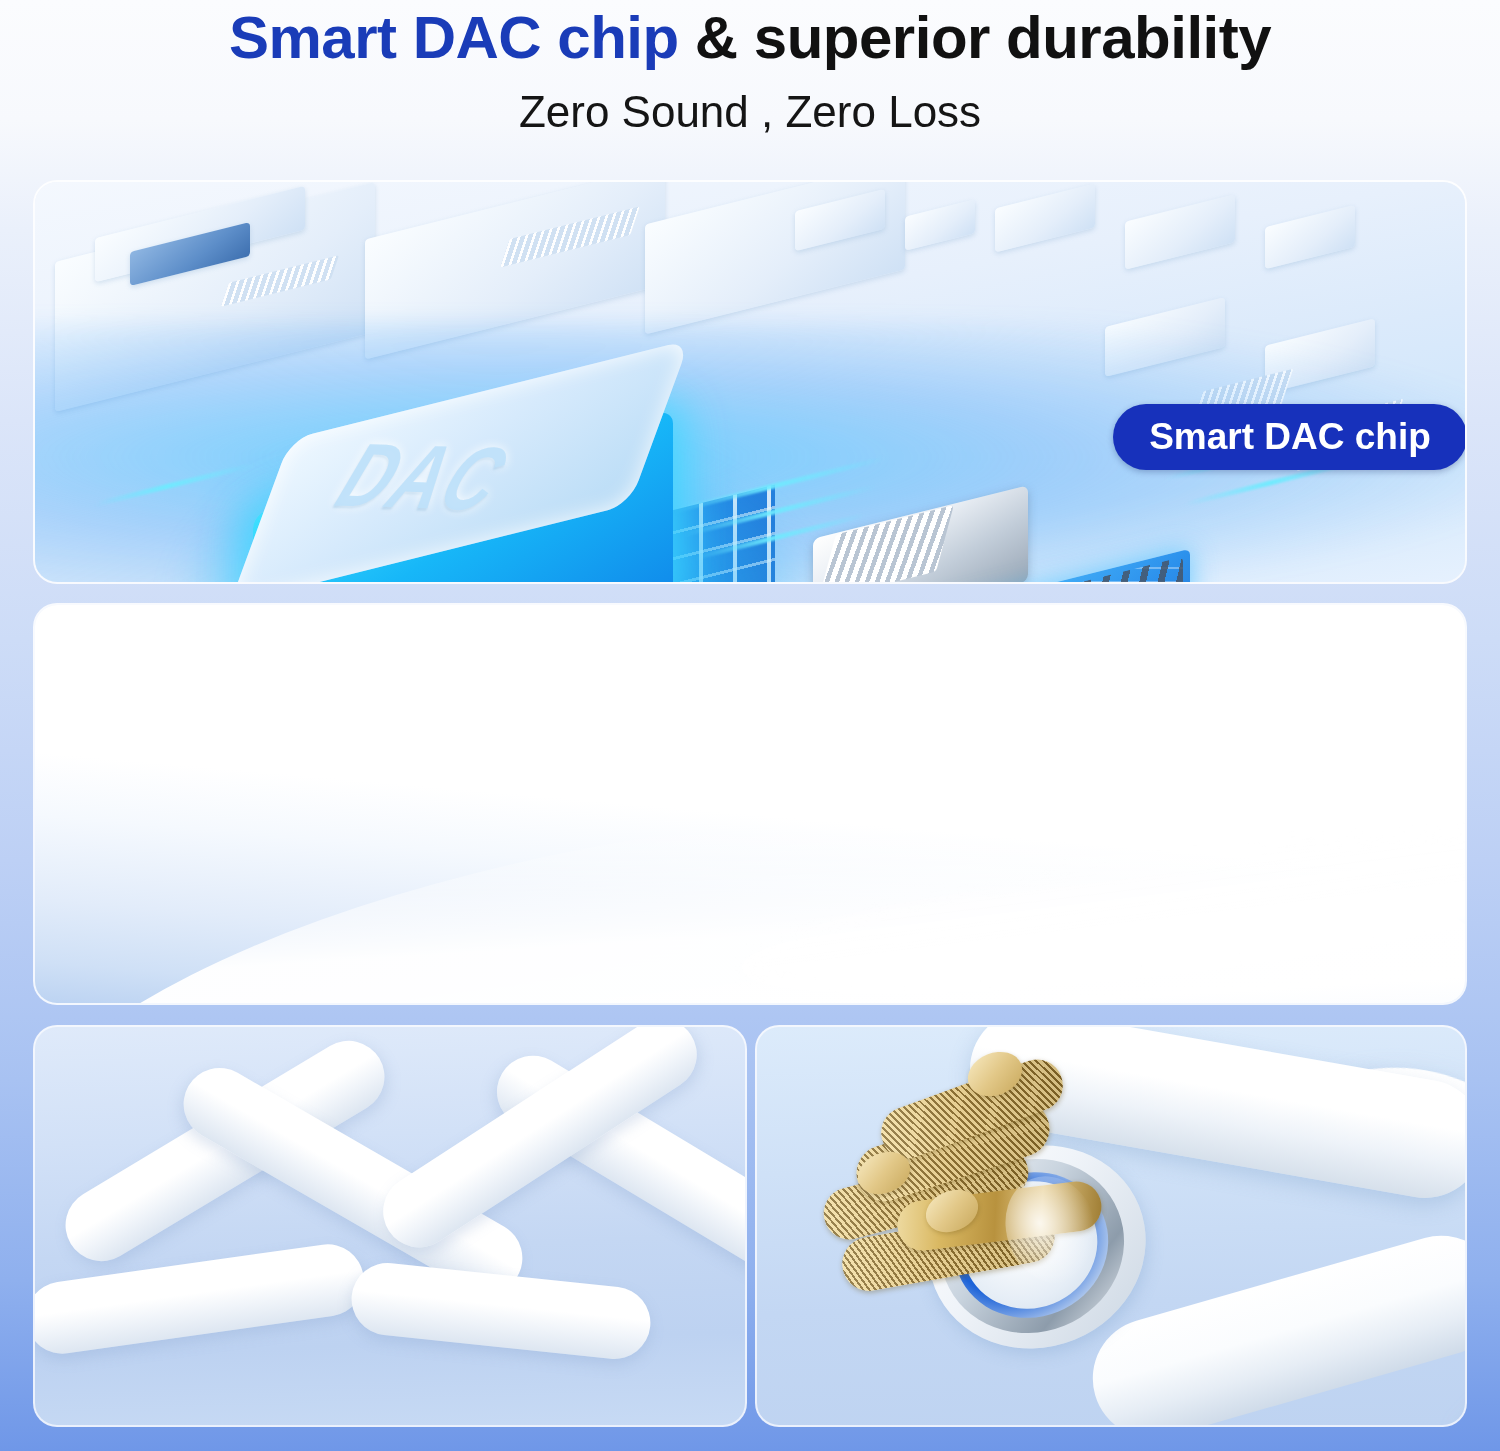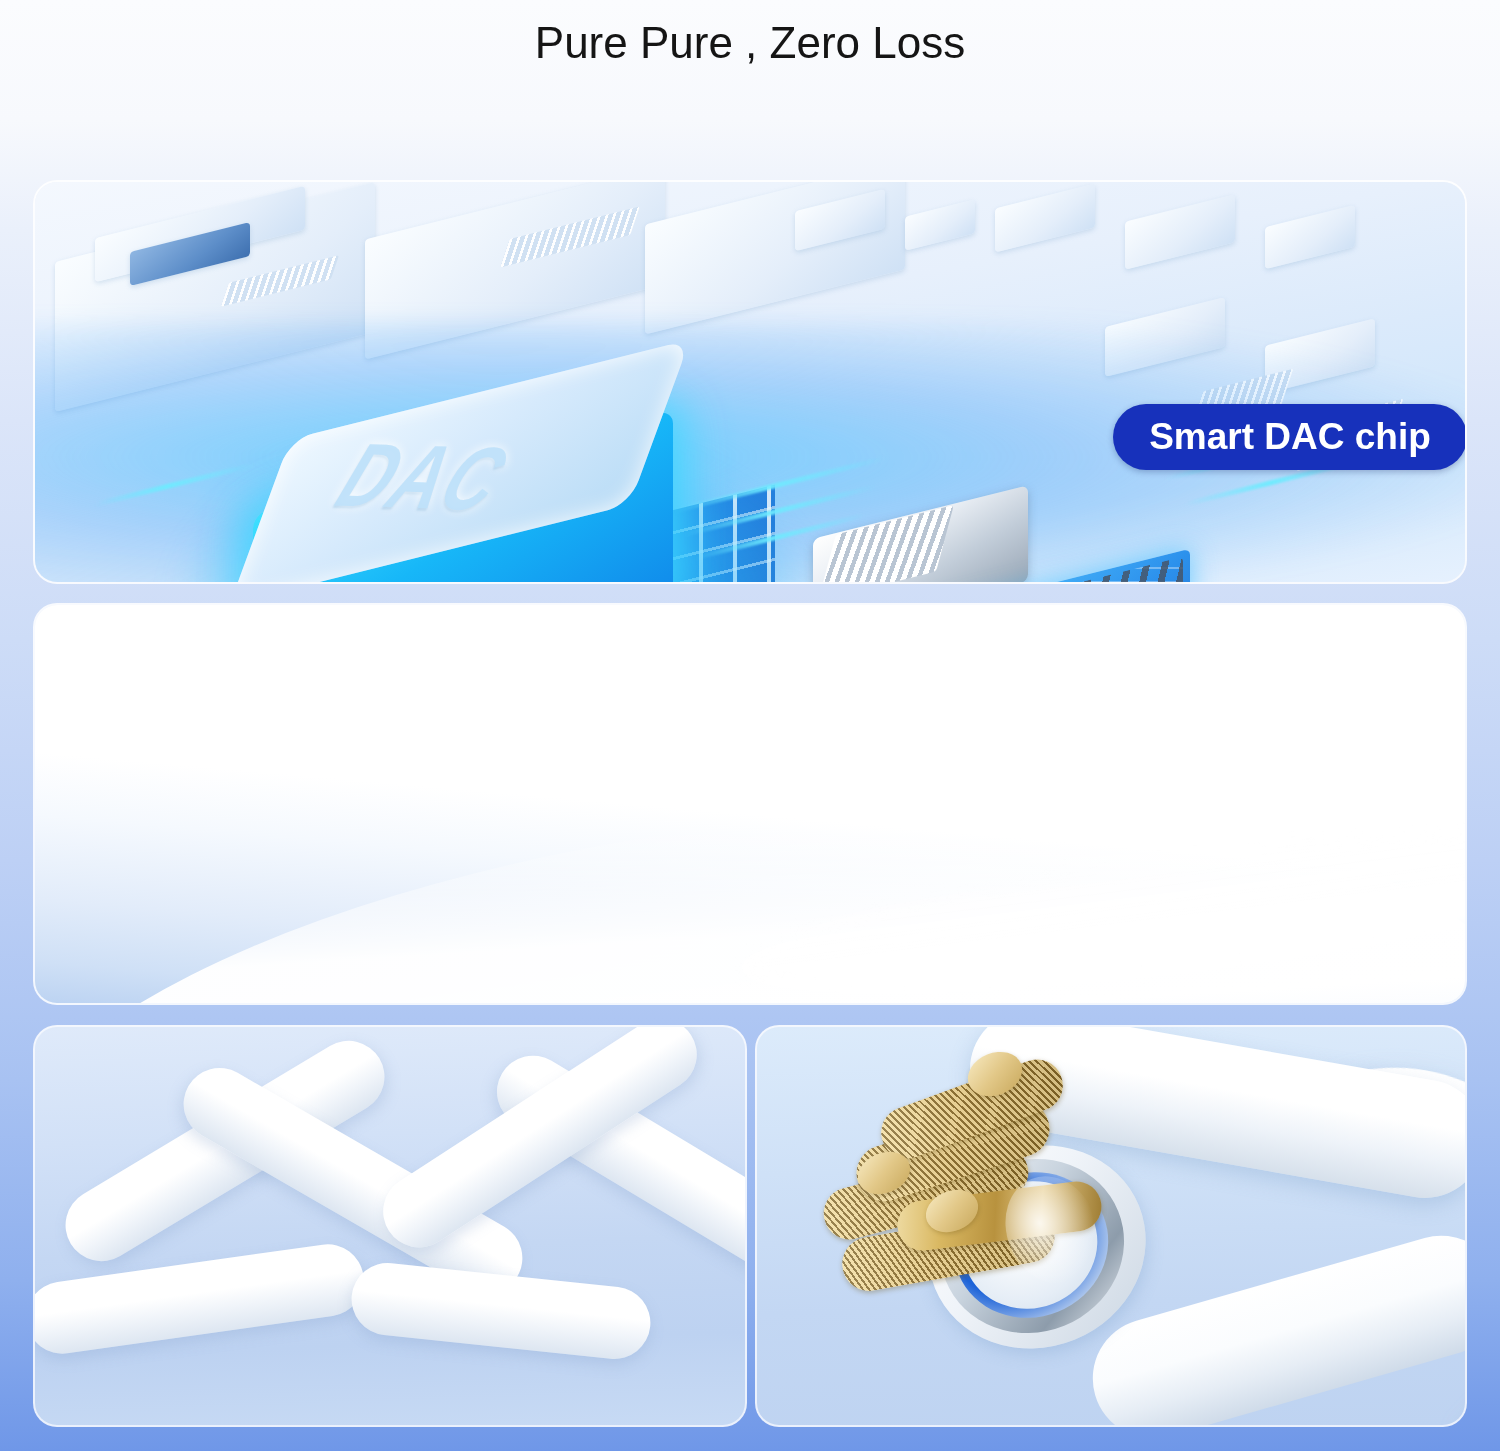--- a/index.html
+++ b/index.html
@@ -311,21 +311,22 @@
     border-radius: 50%;
     transform: rotate(-22deg);
   }
 </style>
 </head>
 <body>
 
 <div id="page">
 
   <div class="header">
-    <p class="subtitle">Pure Pure , Zero Loss</p>
+    <h1 class="title"><span class="accent">Smart DAC chip</span><span> &amp; superior durability</span></h1>
+    <p class="subtitle">Zero Sound , Zero Loss</p>
   </div>
 
   <div class="panel" id="panel-dac">
     <div class="scene">
       <div class="pcb-bg"></div>
 
       <div class="pcb-slab" style="left:20px;  top:40px;  width:320px; height:150px;"></div>
       <div class="pcb-slab" style="left:60px;  top:30px;  width:210px; height:44px;"></div>
       <div class="pcb-slab dark" style="left:95px; top:55px; width:120px; height:34px;"></div>
       <div class="pcb-slab" style="left:330px; top:20px;  width:300px; height:120px;"></div>

